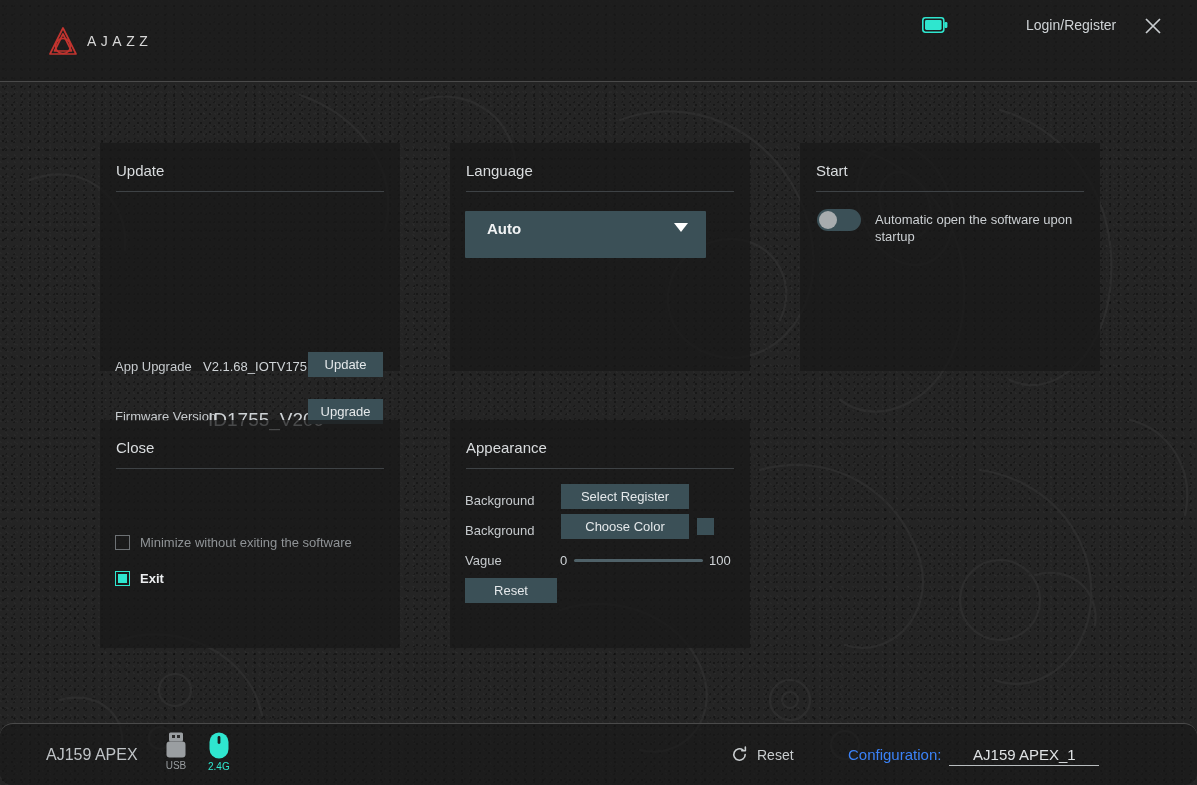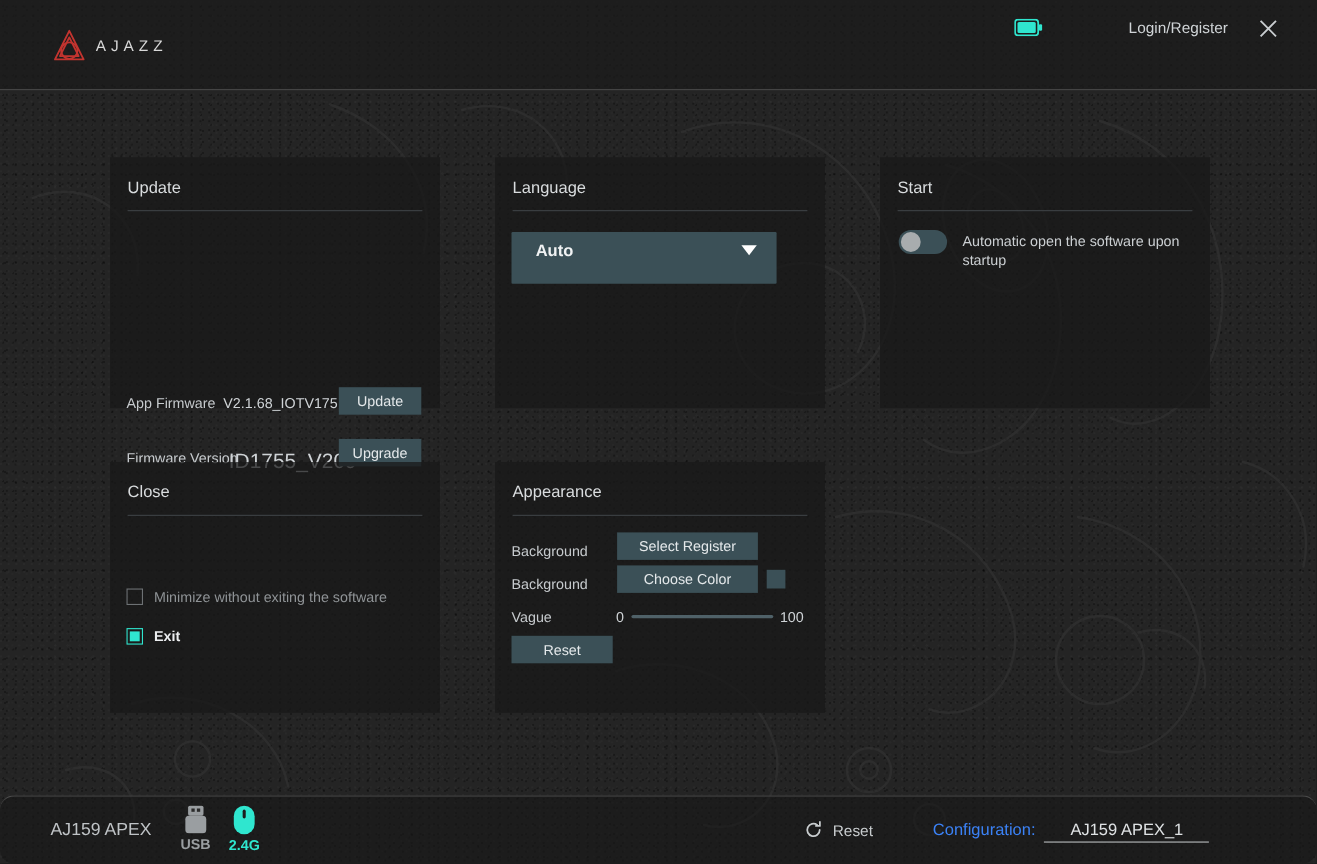--- a/index.html
+++ b/index.html
@@ -265,21 +265,21 @@
     position: absolute;
     top: 8px;
     display: flex;
     flex-direction: column;
     align-items: center;
     gap: 2px;
     cursor: pointer;
   }
   #conn-usb  { left: 164px; }
   #conn-24g  { left: 208px; }
-  .conn-icon-group .conn-label { font-size: 13px; font-weight: 700; }
+  .conn-icon-group .conn-label { font-size: 10px; font-weight: 400; }
   #conn-usb .conn-label { color: #9a9ea1; }
   #conn-24g .conn-label { color: #2fe6cf; }
 
   #reset-config {
     position: absolute;
     left: 731px; top: 22px;
     display: flex;
     align-items: center;
     gap: 9px;
     cursor: pointer;
@@ -362,21 +362,21 @@
 
     <svg id="close-btn" viewBox="0 0 24 24">
       <path d="M5 5 L19 19 M19 5 L5 19" stroke="#c9cdd0" stroke-width="1.7" fill="none"></path>
     </svg>
   </div>
 
   <div class="card" id="card-update">
     <div class="card-title">Update</div>
     <div class="card-rule"></div>
 
-    <div class="label-text" id="app-version-label">App Firmware</div>
+    <div class="label-text" id="app-version-label">App Upgrade</div>
     <div id="app-version-value">V2.1.68_IOTV175</div>
     <button class="btn" id="update-button">Update</button>
 
     <div class="label-text" id="fw-version-label">Firmware Version</div>
     <div id="fw-version-value">ID1755_V209</div>
     <button class="btn" id="upgrade-button">Upgrade</button>
   </div>
 
   <div class="card" id="card-language">
     <div class="card-title">Language</div>

